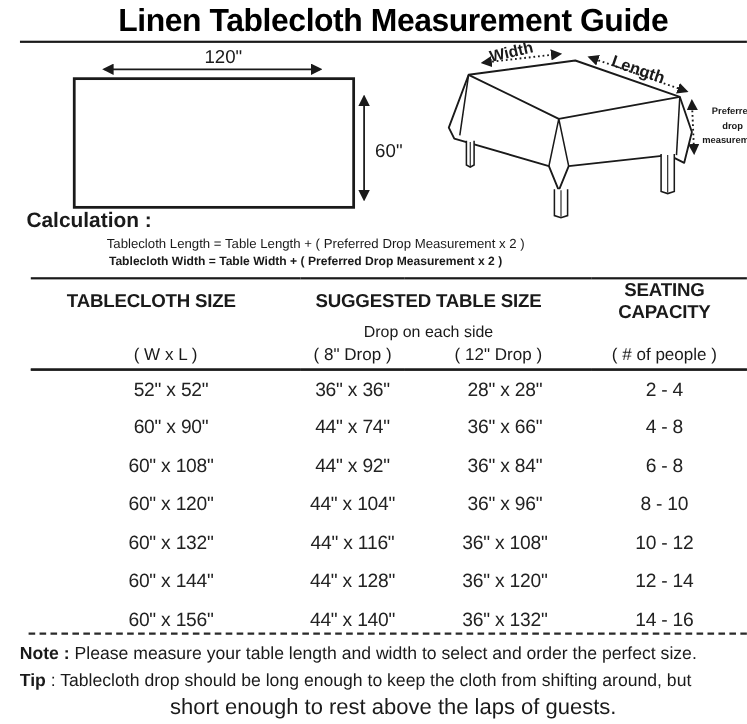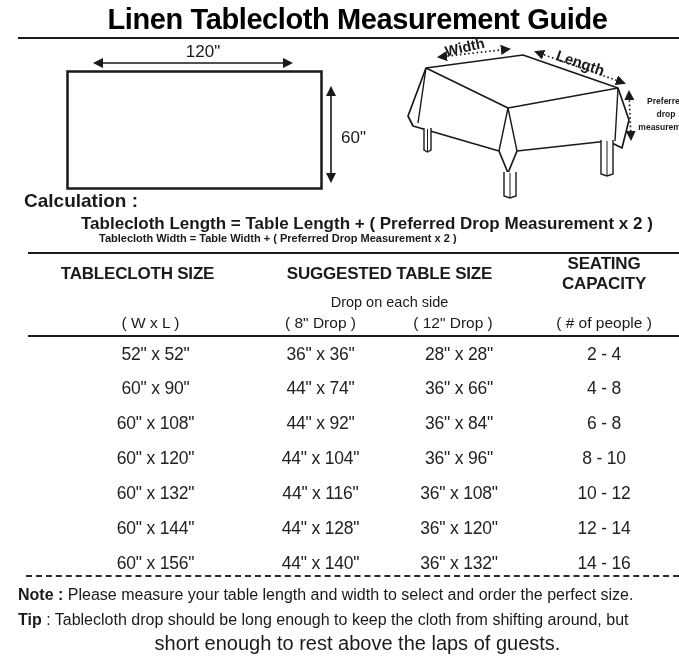--- a/index.html
+++ b/index.html
@@ -9,21 +9,21 @@
     font-family:"Liberation Sans", sans-serif; color:#1a1a1a; overflow:hidden;margin-left:18px;
   }
   .abs { position:absolute; }
   .page-title {
     top:0; left:0; width:679px; text-align:center;
     font-size:29px; font-weight:700; letter-spacing:-0.4px; line-height:38px; color:#000;
   }
   .title-rule { top:37px; left:0; width:679px; border-top:2px solid #1a1a1a; }
 
   .calc-heading { top:190px; left:6px;  font-size:19px; font-weight:700; }
-  .calc-line1   { top:214px; left:63px; font-size:17px; font-weight:700; }
+  .calc-line1   { top:214px; left:79px; font-size:12px; font-weight:400; }
   .calc-line2   { top:232px; left:81px; font-size:11px; font-weight:700;text-align:right; }
 
   table.size-table {
     position:absolute; top:252px; left:10px; width:660px;
     border-collapse:collapse; table-layout:fixed;
     border-top:2.5px solid #1a1a1a;
   }
   .size-table col.c1 { width:245px; }
   .size-table col.c2 { width:95px; }
   .size-table col.c3 { width:170px; }

